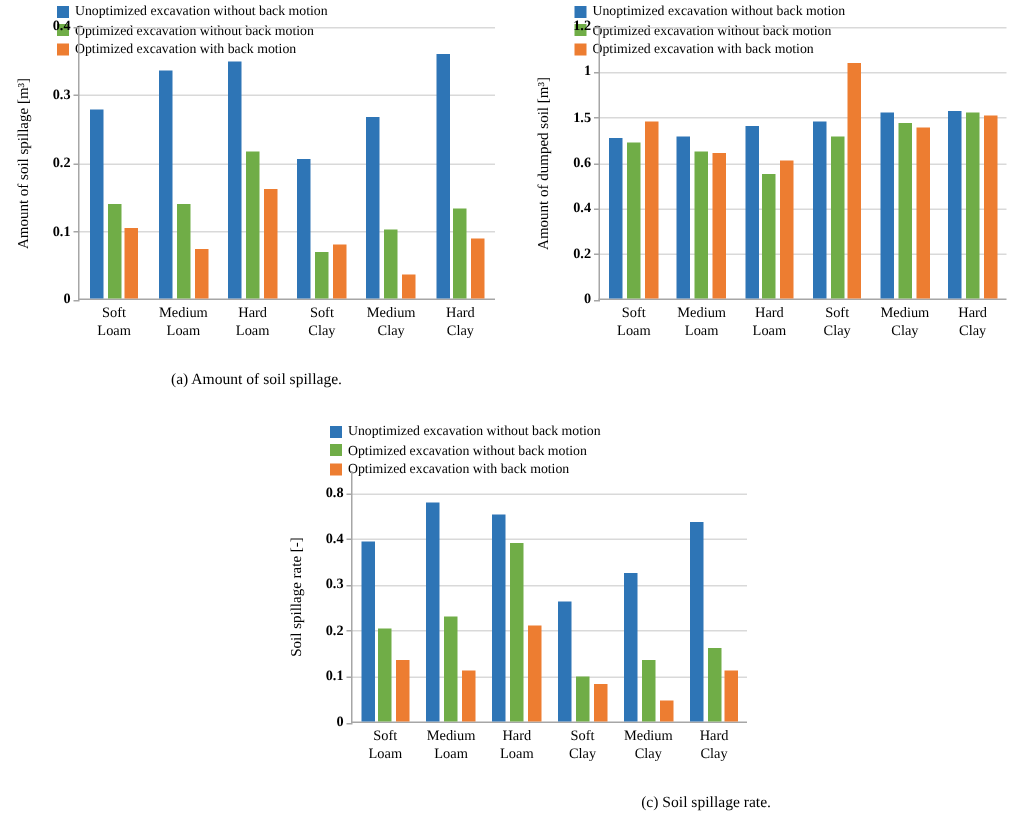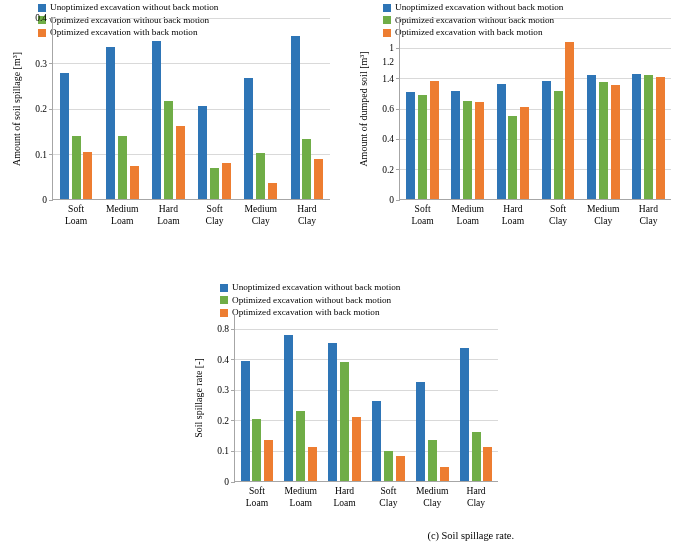--- a/index.html
+++ b/index.html
@@ -5,21 +5,21 @@
   html,body{margin:0;padding:0;background:#ffffff;}
   body{width:685px;height:552px;font-family:"Liberation Serif",serif;color:#000;position:relative;overflow:hidden;}
   .figwrap{position:absolute;}
   .chart{position:relative;}
   .legend{font-family:"Liberation Serif",serif;font-size:9.2px;line-height:11.6px;}
   .legend .row{display:flex;align-items:center;margin-bottom:1px;white-space:nowrap;}
   .legend .sw{width:8px;height:8px;margin-right:4px;flex:0 0 auto;}
   .plot{position:relative;box-sizing:border-box;border-left:1px solid #a6a6a6;border-bottom:1px solid #a6a6a6;}
   .gridline{position:absolute;left:0;right:0;height:1px;background:#d9d9d9;}
   .tickmark{position:absolute;left:-4px;width:4px;height:1px;background:#a6a6a6;}
-  .ylab{position:absolute;right:calc(100% + 6px);transform:translateY(-50%);font-size:9.5px;white-space:nowrap;}
+  .ylab{position:absolute;right:calc(100% + 6px);transform:translateY(-50%);font-size:9.5px;white-space:nowrap;font-weight:bold;}
   .bars{position:absolute;left:0;right:0;bottom:0;top:0;display:flex;}
   .group{flex:1 1 0;display:flex;align-items:flex-end;justify-content:center;position:relative;}
   .bar{width:9px;margin:0 1.4px;}
   .xgrp{position:absolute;top:100%;width:100%;left:0;text-align:center;font-size:9.6px;line-height:11.5px;padding-top:4px;}
   .caption{position:absolute;font-size:10.4px;text-align:center;width:100%;}
   .vtitle{position:absolute;font-size:10px;white-space:nowrap;}
 </style>
 </head>
 <body>
 
@@ -106,20 +106,21 @@
             <div class="bar" style="background: rgb(237, 125, 49); height: 40.495px;"></div>
             <div class="xgrp">
               <div>Hard</div>
               <div>Clay</div>
             </div>
           </div>
         </div>
       </div>
       <div class="vtitle" style="left: 16px; top: 109px; transform: translate(-50%, -50%) rotate(-90deg);">Amount of soil spillage [m³]</div>
     </div>
+  <div class="caption" style="left:0;top:248px;">(a) Amount of soil spillage.</div>
 </div>
 
 <div class="figwrap" id="fig-b" style="left:343px;top:0px;width:342px;height:270px;">
   <div class="legend" style="position:absolute;left:40px;top:2px;">
       <div class="row">
         <span class="sw" style="background: rgb(46, 117, 182);"></span>
         <span>Unoptimized excavation without back motion</span>
       </div>
       <div class="row">
         <span class="sw" style="background: rgb(112, 173, 71);"></span>
@@ -138,27 +139,27 @@
         <div class="tickmark" style="top: 151.167px;"></div>
         <div class="ylab" style="top: 151.667px;">0.2</div>
         <div class="gridline" style="top: 120.833px;"></div>
         <div class="tickmark" style="top: 120.833px;"></div>
         <div class="ylab" style="top: 121.333px;">0.4</div>
         <div class="gridline" style="top: 90.5px;"></div>
         <div class="tickmark" style="top: 90.5px;"></div>
         <div class="ylab" style="top: 91px; padding-left: 29px;">0.6</div>
         <div class="gridline" style="top: 60.1667px;"></div>
         <div class="tickmark" style="top: 60.1667px;"></div>
-        <div class="ylab" style="top: 60.6667px;">1.4</div>
+        <div class="ylab" style="top: 60.6667px;">1.5</div>
         <div class="gridline" style="top: 29.8333px;"></div>
         <div class="tickmark" style="top: 29.8333px;"></div>
         <div class="ylab" style="top: 30.3333px;">1</div>
         <div class="gridline" style="top: -0.5px;"></div>
         <div class="tickmark" style="top: -0.5px;"></div>
-        <div class="ylab" style="top: 0px; margin-top: 44px;">1.2</div>
+        <div class="ylab" style="top: 0px;">1.2</div>
         <div class="bars">
           <div class="group">
             <div class="bar" style="background: rgb(46, 117, 182); height: 106.925px;"></div>
             <div class="bar" style="background: rgb(112, 173, 71); height: 103.892px;"></div>
             <div class="bar" style="background: rgb(237, 125, 49); height: 118.3px;"></div>
             <div class="xgrp">
               <div>Soft</div>
               <div>Loam</div>
             </div>
           </div>

